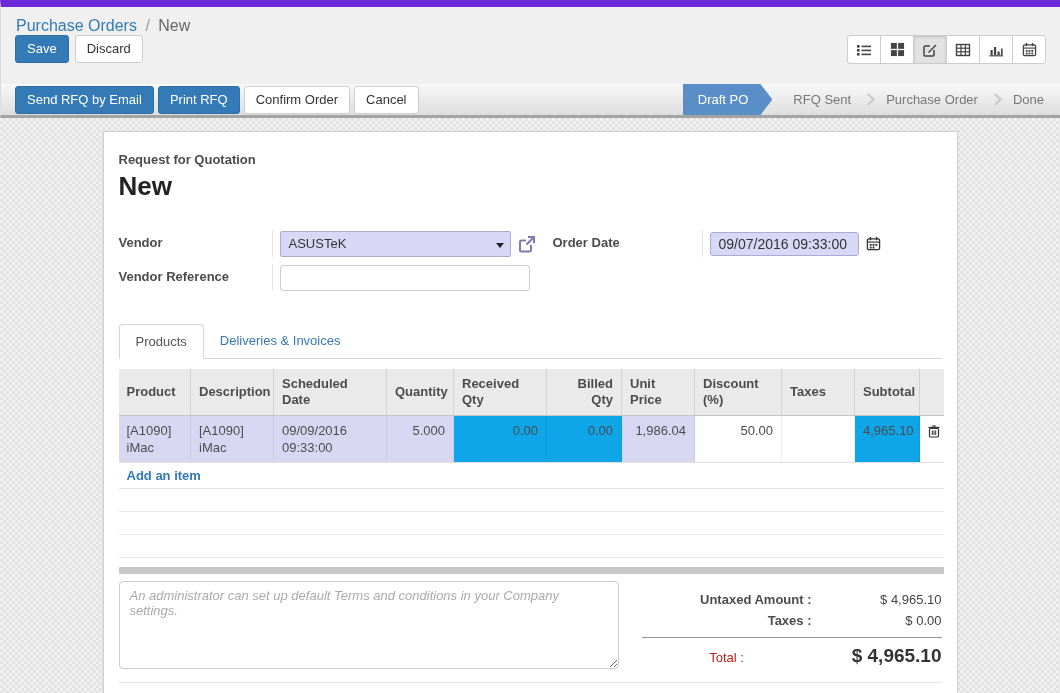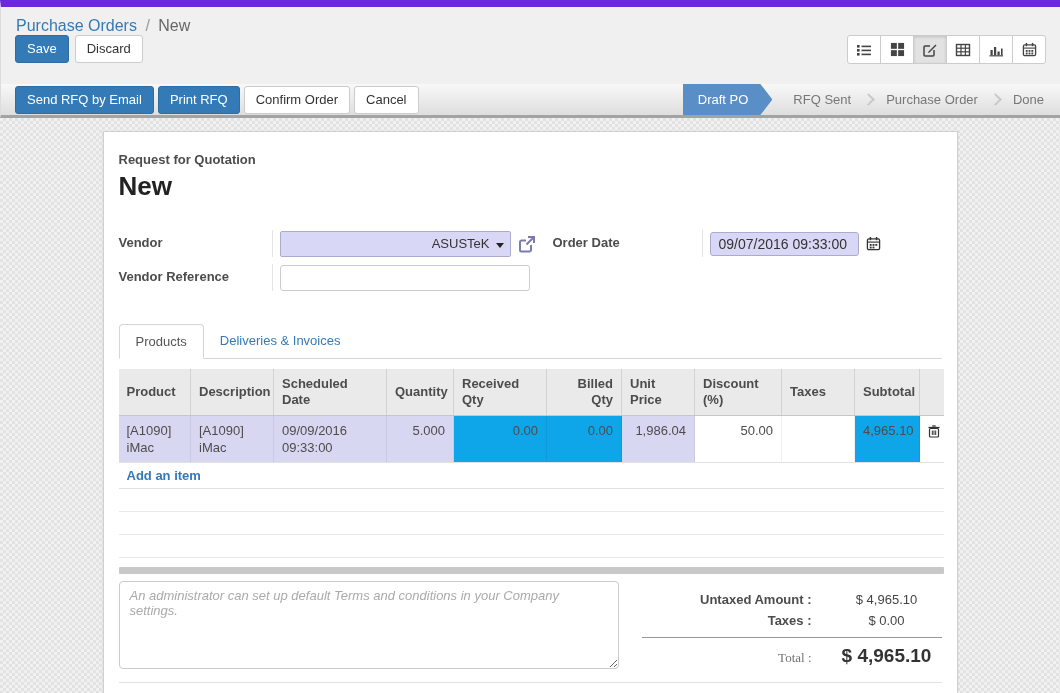--- a/index.html
+++ b/index.html
@@ -54,21 +54,21 @@
 
   
   .field-groups { display:flex; margin-top:28px; }
   .group-left { width:434px; }
   .group-right { flex:1; }
   .field-row { display:flex; margin-bottom:7px; min-height:27px; }
   .field-label { width:153px; font-weight:bold; color:#4c4c4c; padding-top:5px; }
   .field-label-right { width:149px; }
   .field-cell { border-left:1px solid #e4e4e4; padding-left:7px; display:flex; align-items:center; }
   .fake-select { position:relative; width:231px; height:26px; background:#d8d8f6;
-    border:1px solid #ababcf; border-radius:2px; padding:4px 20px 4px 8px; color:#333; cursor:pointer;text-align:right; }
+    border:1px solid #ababcf; border-radius:2px; padding:4px 20px 4px 8px; color:#333; cursor:pointer; }
   .fake-select .caret { position:absolute; right:6px; top:11px; width:0; height:0;
     border-left:4px solid transparent; border-right:4px solid transparent; border-top:5px solid #222; }
   .ext-link { margin-left:6px; cursor:pointer; display:flex; }
   .txt-input { width:250px; height:26px; border:1px solid #ccc; border-radius:3px; padding:4px 8px;
     font-family:"Liberation Sans",sans-serif; font-size:13px; }
   .date-input { width:149px; height:24px; background:#d8d8f6; border:1px solid #ababcf;
     border-radius:3px; padding:3px 8px; font-family:"Liberation Sans",sans-serif; font-size:14px; color:#333; }
   .cal-icon { margin-left:7px; display:flex; cursor:pointer; }
 
   
@@ -100,23 +100,23 @@
   .hscrollbar { width:825px; height:7px; background:#c8c8c8; margin-top:9px; border-radius:1px; }
 
   
   .bottom { display:flex; margin-top:7px; }
   .notes { width:500px; height:88px; border:1px solid #ccc; border-radius:4px; padding:6px 10px;
     resize:both; font-family:"Liberation Sans",sans-serif; font-size:13px; color:#333; }
   .notes::placeholder { color:#aaa; font-style:italic; }
   .totals { margin-left:auto; width:300px; padding-top:8px; }
   .tot-row { display:flex; align-items:baseline; padding:3px 0; }
   .tot-label { flex:1; text-align:right; font-weight:bold; color:#4c4c4c; padding-right:20px; }
-  .tot-value { width:110px; text-align:center; color:#444; }
+  .tot-value { width:110px; text-align:right; color:#444; }
   .tot-sep { border-top:1px solid #979797; margin:6px 0 4px 0; }
-  .tot-label-plain { flex:1; text-align:right; font-weight:normal; color:#737373; padding-right:20px;font-family:Liberation Serif, serif; }
+  .tot-label-plain { flex:1; text-align:center; font-weight:normal; color:#b91c1c; padding-right:20px; }
   .tot-total { font-size:19px; font-weight:bold; color:#333; }
   .sheet-hr { border-top:1px solid #e3e3e3; margin-top:12px; }
 </style>
 </head>
 <body>
 
 <div class="topbar">
   <div class="breadcrumb">
     <span class="crumb-link">Purchase Orders</span>
     <span class="crumb-sep">/</span>

